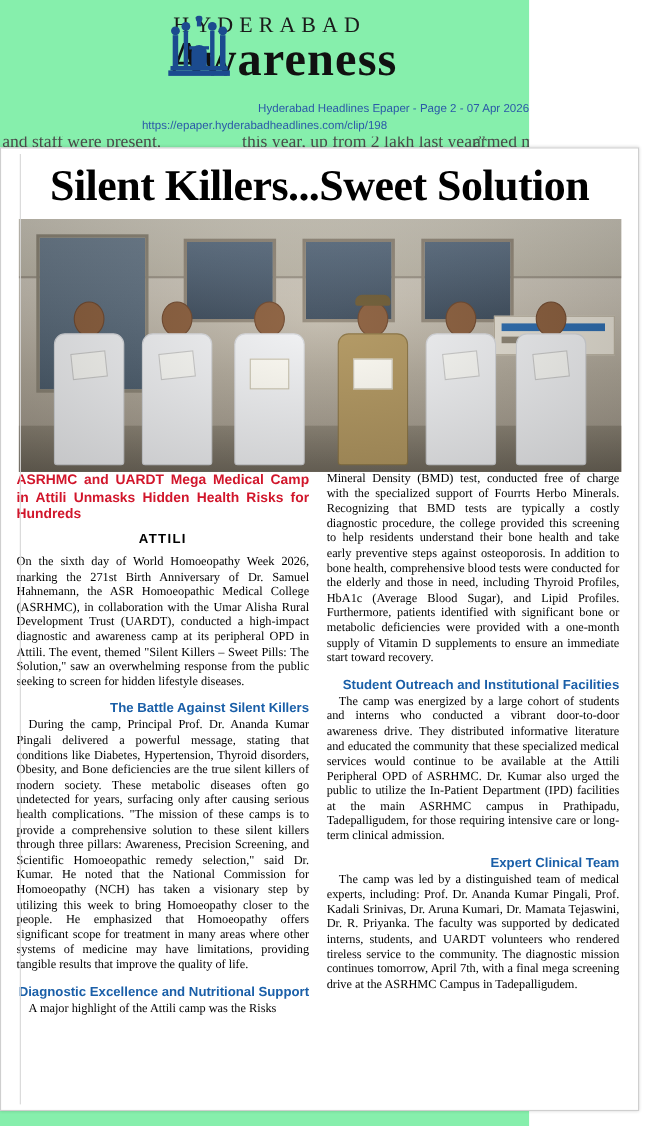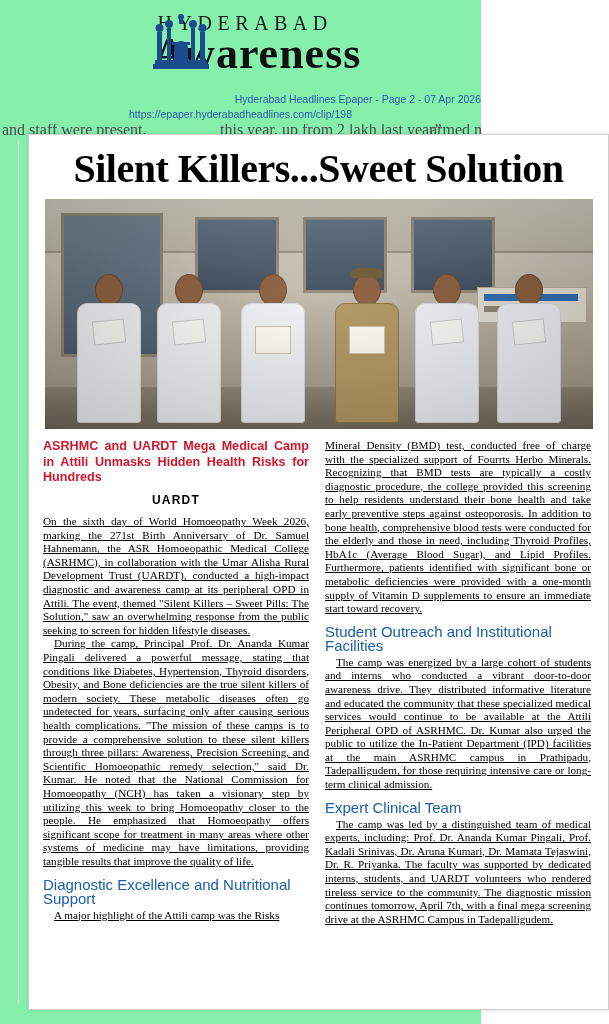--- a/index.html
+++ b/index.html
@@ -93,21 +93,21 @@
     top: -3px;
     white-space: nowrap;
   }
   .cs1 { left: 2px; }
   .cs2 { left: 196px; padding-left: 24px; }
   .cs3 { left: 430px; }
 
   
   .clip {
     position: absolute;
-    left: 28px;
+    left: 0;
     top: 134px;
     width: 581px;
     height: 876px;
     border: 1px solid #cfcfcf;
     box-shadow: 0 0 3px rgba(0,0,0,0.18);
     background: #fff;
     box-sizing: border-box;
     padding: 6px 10px 8px 10px;
     overflow: hidden;
   }
@@ -208,21 +208,20 @@
   }
   .photo-shade {
     position:absolute; inset:0;
     background: radial-gradient(ellipse at 50% 40%, rgba(255,255,255,0.06), rgba(0,0,0,0.20));
   }
 
   
   .cols {
     display: flex;
     gap: 16px;
-    margin-top: 10px;
     padding: 0 4px;
   }
   .col {
     width: 266px;
     font-size: 11.2px;
     line-height: 13.6px;
     text-align: justify;
   }
   .deck {
     font-family: "Liberation Sans", sans-serif;
@@ -236,31 +235,30 @@
     text-align: center;
     font-family: "Liberation Sans", sans-serif;
     font-weight: bold;
     font-size: 12px;
     letter-spacing: 1.2px;
     color: #000;
     margin: 4px 0 8px 0;
   }
   .subhead {
     font-family: "Liberation Sans", sans-serif;
-    font-weight: normal;
+    font-weight: bold;
     color: #1a5fa8;
-    font-size: 15px;
+    font-size: 12px;
     line-height: 14px;
     margin: 9px 0 3px 0;
-    text-align: left;
+    text-align: right;
   }
   p.body {
     margin: 0 0 0 0;
     text-indent: 11px;
-    text-decoration: underline;
   }
   p.nofirst { text-indent: 0; }
 </style>
 </head>
 <body>
 
 <div class="page">
 
   <div class="masthead">
     <div class="charminar">
@@ -353,23 +351,24 @@
             <div class="paper-hold"></div>
           </div>
       </div>
       <div class="photo-shade"></div>
     </div>
 
     <div class="cols">
 
       <div class="col">
         <div class="deck">ASRHMC and UARDT Mega Medical Camp in Attili Unmasks Hidden Health Risks for Hundreds</div>
-        <div class="dateline">UARDT</div>
+        <div class="dateline">ATTILI</div>
         <p class="body nofirst">On the sixth day of World Homoeopathy Week 2026, marking the 271st Birth Anniversary of Dr. Samuel Hahnemann, the ASR Homoeopathic Medical College (ASRHMC), in collaboration with the Umar Alisha Rural Development Trust (UARDT), conducted a high-impact diagnostic and awareness camp at its peripheral OPD in Attili. The event, themed "Silent Killers – Sweet Pills: The Solution," saw an overwhelming response from the public seeking to screen for hidden lifestyle diseases.</p>
 
+        <div class="subhead">The Battle Against Silent Killers</div>
         <p class="body">During the camp, Principal Prof. Dr. Ananda Kumar Pingali delivered a powerful message, stating that conditions like Diabetes, Hypertension, Thyroid disorders, Obesity, and Bone deficiencies are the true silent killers of modern society. These metabolic diseases often go undetected for years, surfacing only after causing serious health complications. "The mission of these camps is to provide a comprehensive solution to these silent killers through three pillars: Awareness, Precision Screening, and Scientific Homoeopathic remedy selection," said Dr. Kumar. He noted that the National Commission for Homoeopathy (NCH) has taken a visionary step by utilizing this week to bring Homoeopathy closer to the people. He emphasized that Homoeopathy offers significant scope for treatment in many areas where other systems of medicine may have limitations, providing tangible results that improve the quality of life.</p>
 
         <div class="subhead">Diagnostic Excellence and Nutritional Support</div>
         <p class="body">A major highlight of the Attili camp was the Risks</p>
       </div>
 
       <div class="col">
         <p class="body nofirst">Mineral Density (BMD) test, conducted free of charge with the specialized support of Fourrts Herbo Minerals. Recognizing that BMD tests are typically a costly diagnostic procedure, the college provided this screening to help residents understand their bone health and take early preventive steps against osteoporosis. In addition to bone health, comprehensive blood tests were conducted for the elderly and those in need, including Thyroid Profiles, HbA1c (Average Blood Sugar), and Lipid Profiles. Furthermore, patients identified with significant bone or metabolic deficiencies were provided with a one-month supply of Vitamin D supplements to ensure an immediate start toward recovery.</p>
 
         <div class="subhead">Student Outreach and Institutional Facilities</div>

